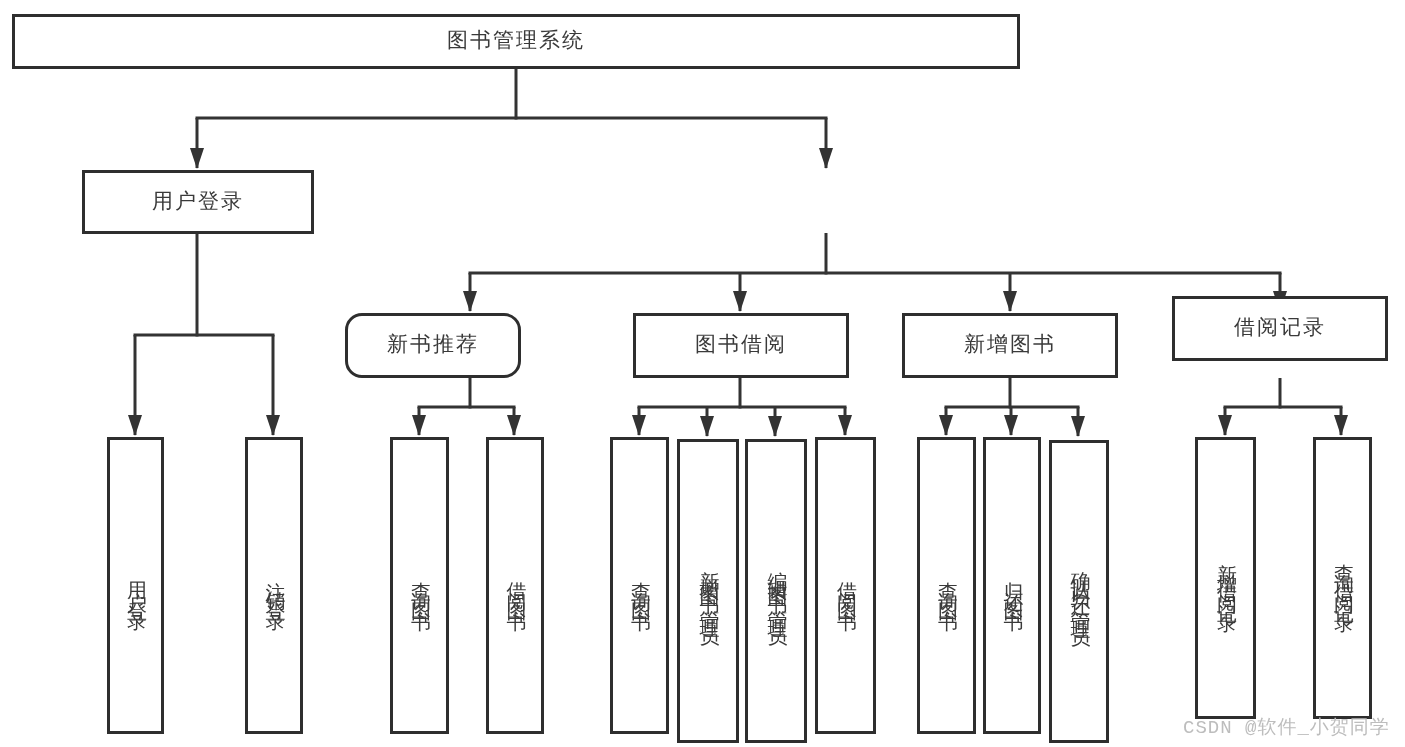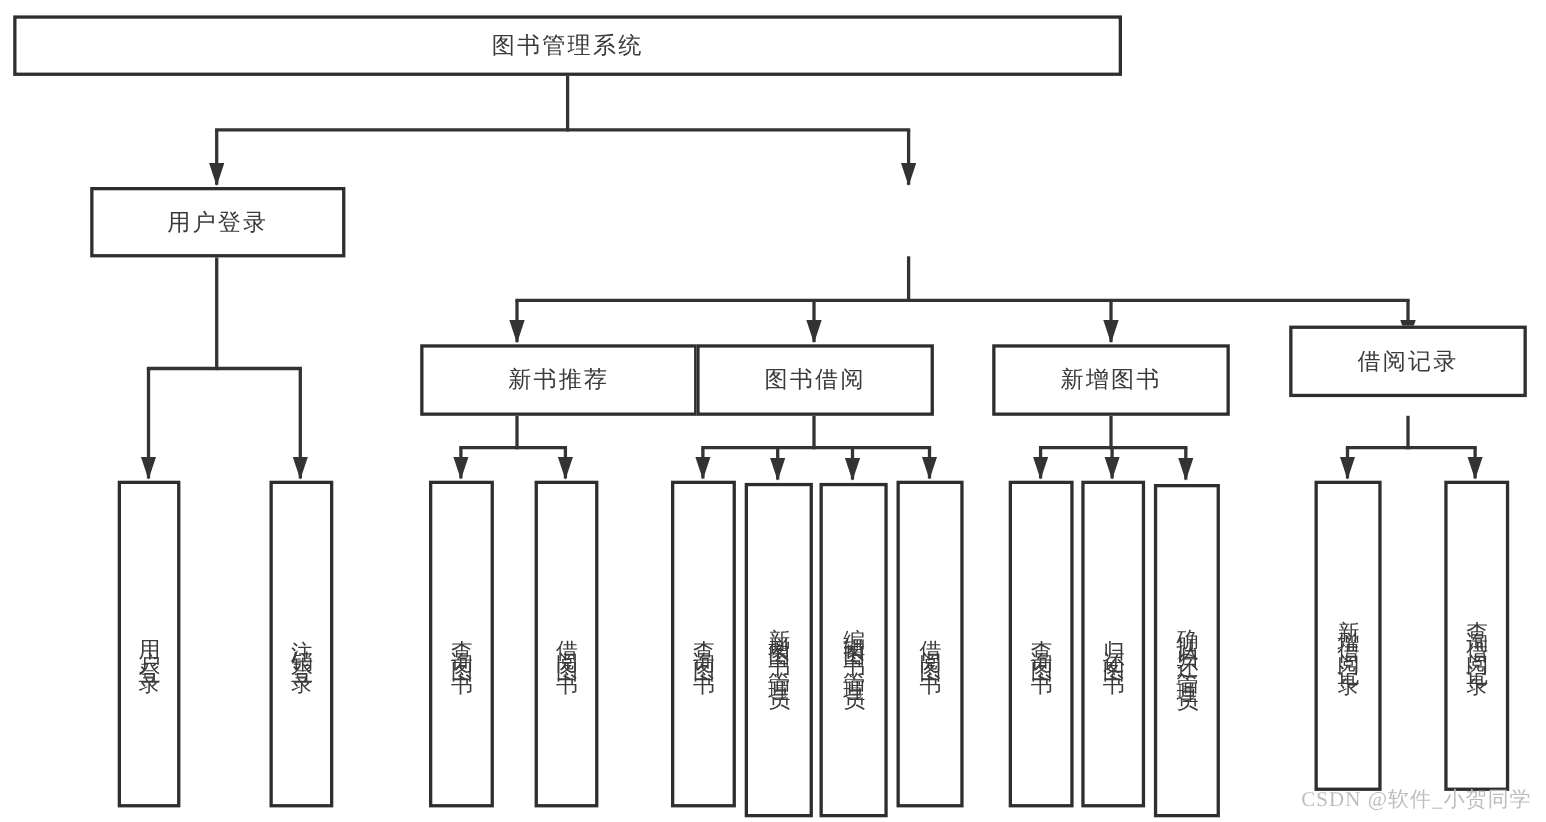--- a/index.html
+++ b/index.html
@@ -1,20 +1,20 @@
 <!DOCTYPE html>
 <html><head>
 <meta charset="utf-8">
 <style>
   html,body{margin:0;padding:0;background:#ffffff;}
   #canvas{
     position:relative;
     width:1405px;height:747px;
     background:#ffffff;
-    font-family:Liberation Serif, serif;
+    font-family:Liberation Mono, monospace;
     overflow:hidden;
   }
   #connectors{position:absolute;left:0;top:0;z-index:0;}
   .box{
     position:absolute;
     box-sizing:border-box;
     border:3px solid #2e2e2e;
     background:#ffffff;
     display:flex;align-items:center;justify-content:center;
     color:#3a3a3a;
@@ -97,21 +97,21 @@
   </svg>
 
   <div class="box" style="left:12px;top:14px;width:1008px;height:55px;">
     <span>图书管理系统</span>
   </div>
 
   <div class="box" style="left:82px;top:170px;width:232px;height:64px;">
     <span>用户登录</span>
   </div>
 
-  <div class="box" style="left:382px;top:313px;width:252px;height:65px;">
+  <div class="box" style="left:345px;top:313px;width:176px;height:65px;border-radius:17px;">
     <span>新书推荐</span>
   </div>
   <div class="box" style="left:633px;top:313px;width:216px;height:65px;">
     <span>图书借阅</span>
   </div>
   <div class="box" style="left:902px;top:313px;width:216px;height:65px;">
     <span>新增图书</span>
   </div>
   <div class="box" style="left:1172px;top:296px;width:216px;height:65px;">
     <span>借阅记录</span>

